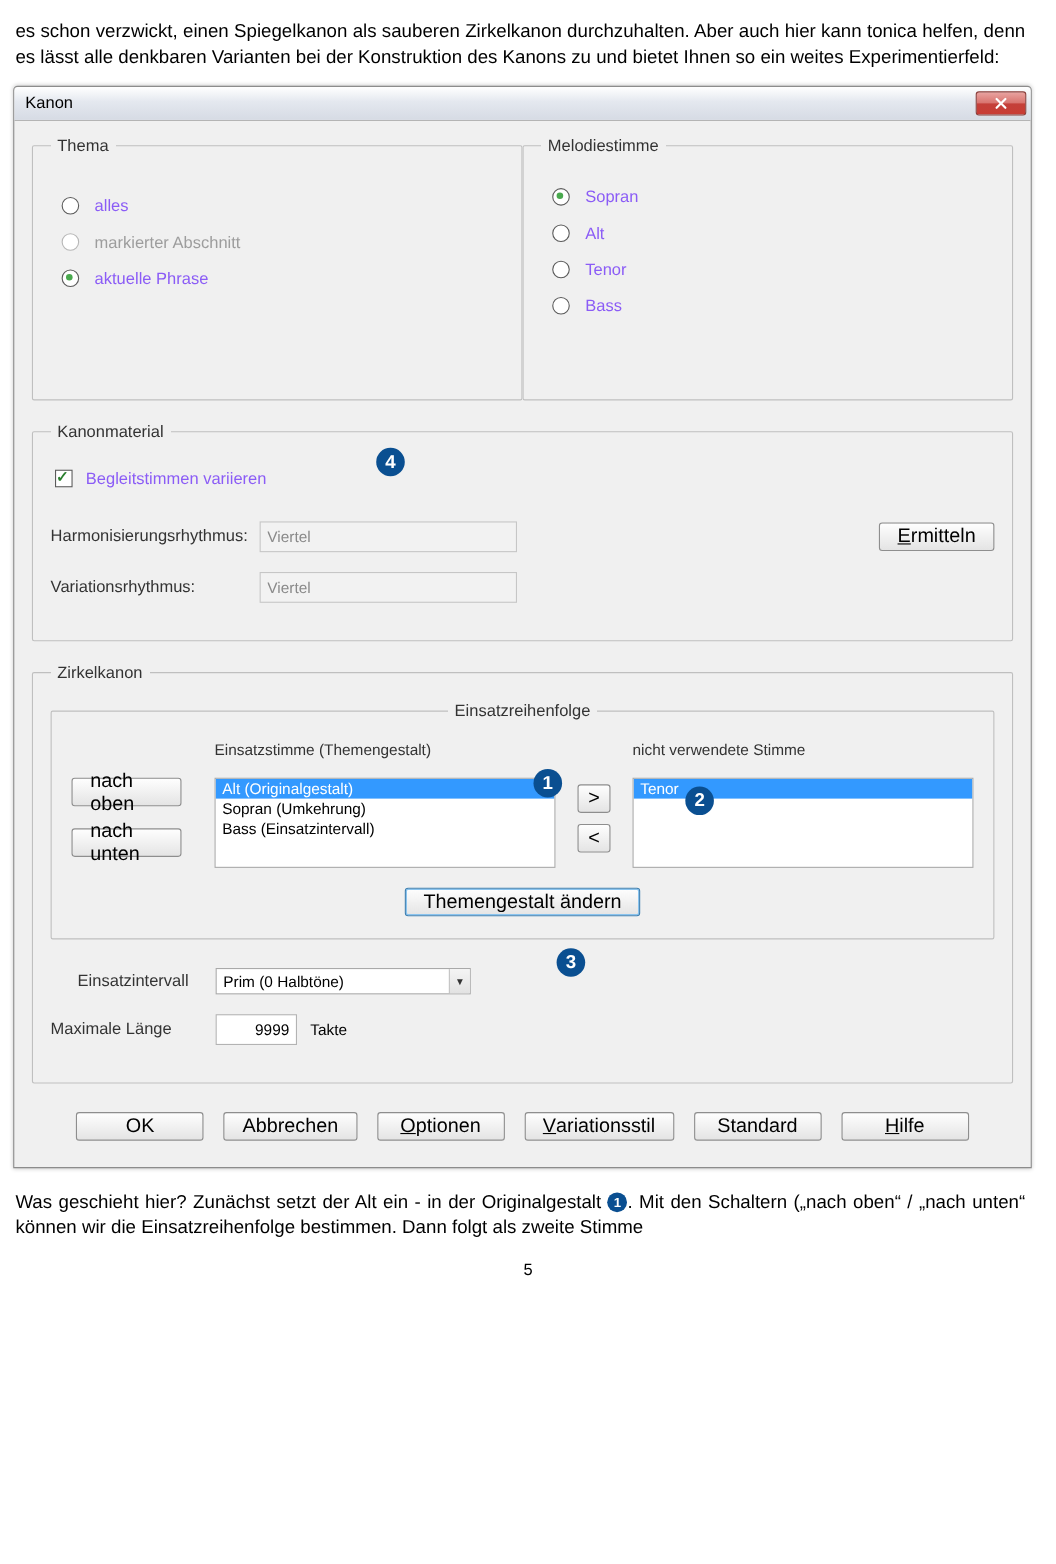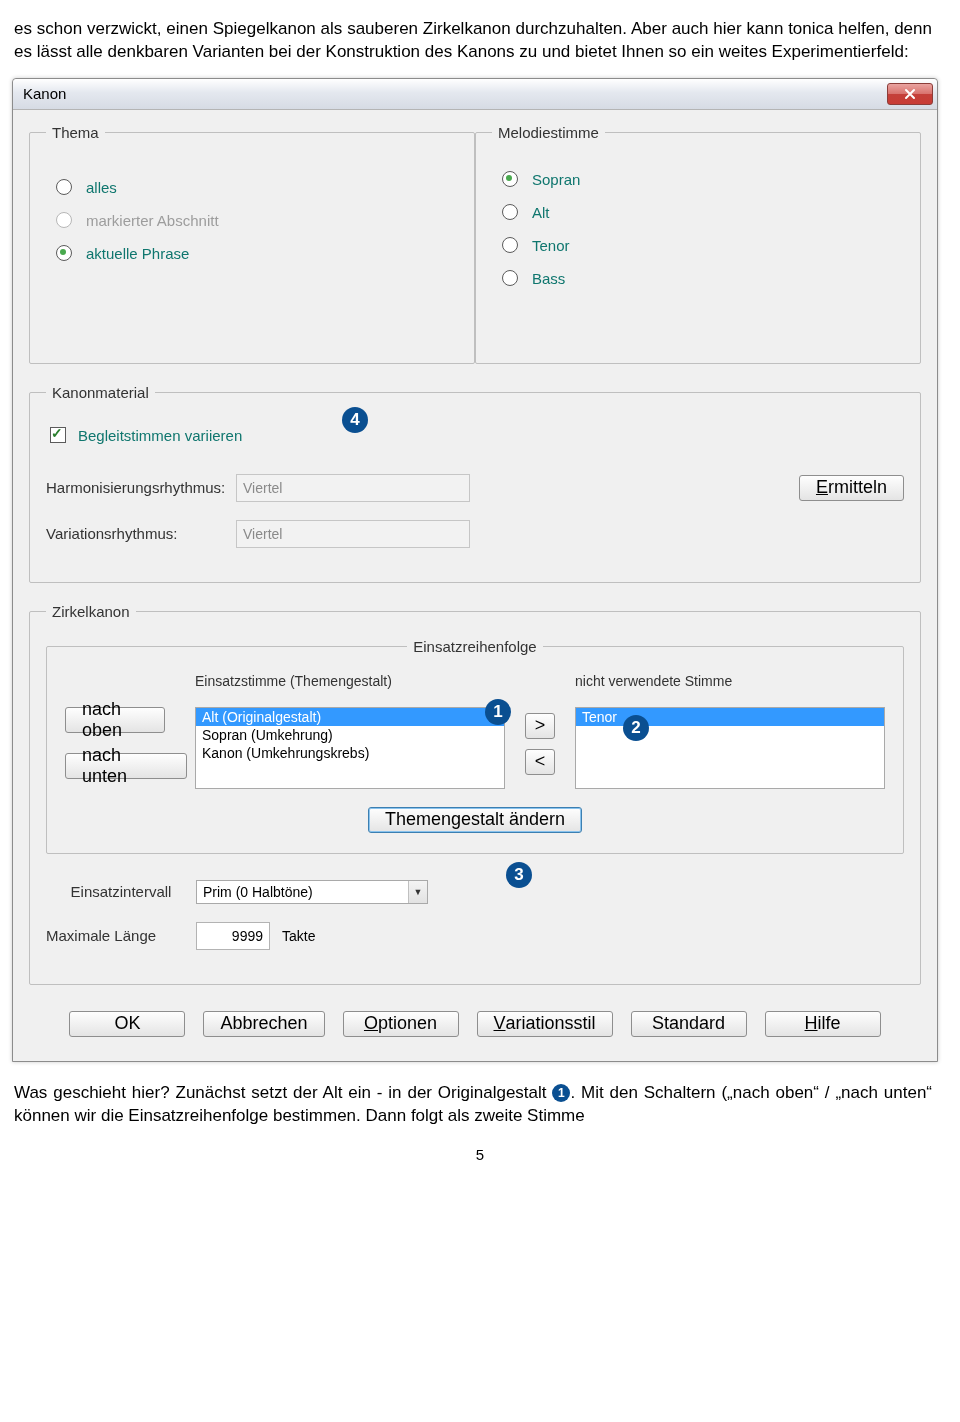--- a/index.html
+++ b/index.html
@@ -74,21 +74,21 @@
   }
   .top-row fieldset {
     flex: 1;
     min-height: 210px;
   }
   .radio-row, .check-row {
     display: flex;
     align-items: center;
     margin: 14px 0 16px 10px;
     font-size: 15px;
-    color: #0f766e;
+    color: #8b5cf6;
   }
   .radio-row.disabled, .check-row.disabled {
     color: #9d9d9d;
   }
   .radio {
     width: 14px; height: 14px;
     border: 1px solid #5b5b5b;
     border-radius: 50%;
     margin-right: 14px;
     background: #fff;
@@ -358,28 +358,28 @@
         <legend>Einsatzreihenfolge</legend>
 
         <div class="einsatz-grid">
           <div></div>
           <div class="col-header">Einsatzstimme (Themengestalt)</div>
           <div></div>
           <div class="col-header">nicht verwendete Stimme</div>
 
           <div class="move-btns">
             <span class="btn" style="width:100px;">nach oben</span>
-            <span class="btn" style="width:122px;">nach unten</span>
+            <span class="btn" style="width:100px;">nach unten</span>
           </div>
 
           <div class="rel">
             <div class="listbox" style="height:80px;">
               <div class="item selected">Alt (Originalgestalt)</div>
               <div class="item">Sopran (Umkehrung)</div>
-              <div class="item">Kanon (Umkehrungskrebs)</div>
+              <div class="item">Bass (Einsatzintervall)</div>
             </div>
             <div class="marker" style="top:-8px; right:-6px;">1</div>
           </div>
 
           <div class="arrow-btns">
             <span class="btn small">&gt;</span>
             <span class="btn small">&lt;</span>
           </div>
 
           <div class="rel">

